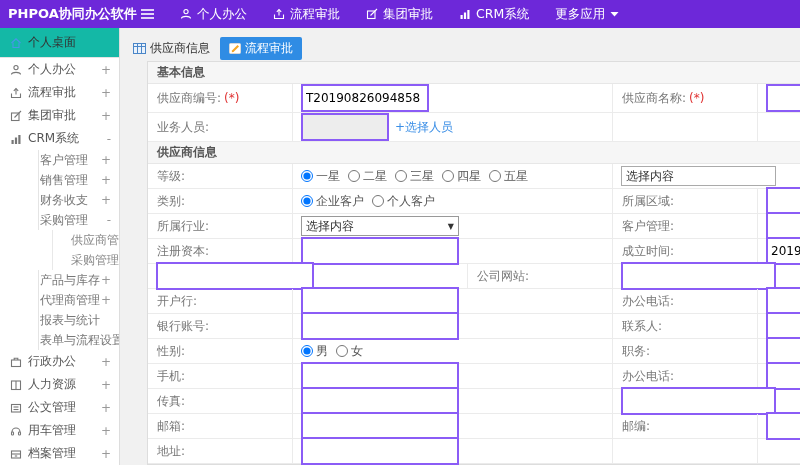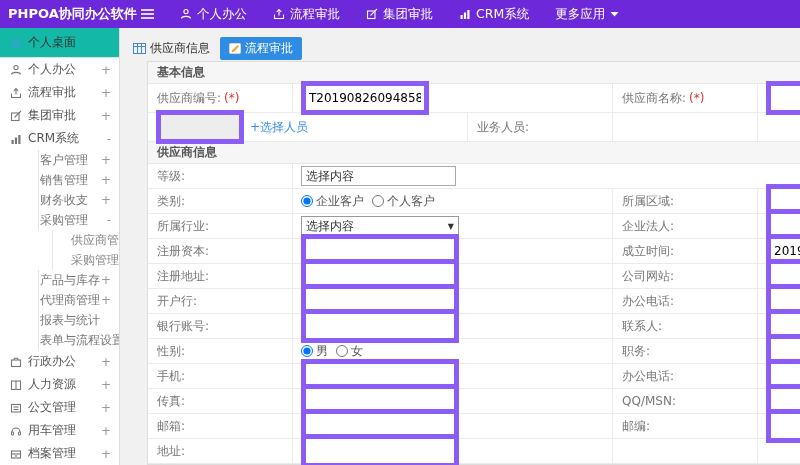--- a/index.html
+++ b/index.html
@@ -40,21 +40,21 @@
   .frow { display:flex; border-bottom:1px solid #ebebeb; align-items:center; }
   .row-basic { height:29px; }
   .row-info { height:25px; }
   .c { height:100%; display:flex; align-items:center; border-right:1px solid #ebebeb; }
   .c1 { width:145px; padding-left:9px; color:#777; }
   .c2 { width:320px; padding-left:8px; }
   .c3 { width:145px; padding-left:9px; color:#777; }
   .c4 { flex:1; padding-left:8px; border-right:none; }
   .req { color:#e03333; margin-left:3px; }
 
-  input.txt { height:18px; border:5px solid #8b5cf6; background:#fff; width:158px; font-size:12px; padding:12px 3px; font-family:inherit; }
+  input.txt { height:18px; border:2px solid #8b5cf6; background:#fff; width:158px; font-size:12px; padding:12px 3px; font-family:inherit; }
   input.txt.code { width:128px; height:20px; }
   input.txt.gray { width:88px; background:#ededed; }
   input.txt.right { width:155px; }
   .sel { height:20px; border:1px solid #999; background:#fff; width:158px; display:inline-flex; align-items:center; justify-content:space-between; padding:0 4px; color:#333; cursor:pointer; }
   .sel.right { width:155px; border:1px solid #aaa; }
   .sel .caret { font-size:8px; color:#333; }
   a.link { color:#3a8ee6; text-decoration:none; margin-left:6px; cursor:pointer; }
   label.radio { display:inline-flex; align-items:center; margin-right:8px; color:#555; cursor:pointer; }
   label.radio input { margin-right:3px; width:12px; height:12px; }
 </style>
@@ -308,37 +308,59 @@
         <div class="c c3">
           <span>供应商名称:</span>
           <span class="req">(*)</span>
         </div>
         <div class="c c4">
             <input class="txt right" type="text" value="" style="">
           </div>
       </div>
 
       <div class="frow row-basic">
+        <div class="c c1">
+            <span>业务人员:</span>
+          </div>
         <div class="c c2">
           <input class="txt gray" type="text" value="" style="">
           <a class="link">+选择人员</a>
         </div>
-        <div class="c c1">
-            <span>业务人员:</span>
-          </div>
         <div class="c c3"></div>
         <div class="c c4"></div>
       </div>
 
       <div class="sec-title">供应商信息</div>
 
       <div class="frow row-info">
         <div class="c c1">
             <span>等级:</span>
           </div>
+        <div class="c c2">
+          <label class="radio">
+              <input type="radio" name="level" checked="" style="">
+              <span>一星</span>
+            </label>
+          <label class="radio">
+              <input type="radio" name="level" style="">
+              <span>二星</span>
+            </label>
+          <label class="radio">
+              <input type="radio" name="level" style="">
+              <span>三星</span>
+            </label>
+          <label class="radio">
+              <input type="radio" name="level" style="">
+              <span>四星</span>
+            </label>
+          <label class="radio">
+              <input type="radio" name="level" style="">
+              <span>五星</span>
+            </label>
+        </div>
         <div class="c c4">
           <div class="sel right">
             <span>选择内容</span>
 
           </div>
         </div>
       </div>
 
       <div class="frow row-info">
         <div class="c c1">
@@ -366,21 +388,21 @@
         <div class="c c1">
             <span>所属行业:</span>
           </div>
         <div class="c c2">
           <div class="sel">
             <span>选择内容</span>
             <span class="caret">▼</span>
           </div>
         </div>
         <div class="c c3">
-            <span>企业法人:</span>
+            <span>客户管理:</span>
           </div>
         <div class="c c4">
             <input class="txt right" type="text" value="" style="">
           </div>
       </div>
 
       <div class="frow row-info">
         <div class="c c1">
             <span>注册资本:</span>
           </div>
@@ -389,23 +411,20 @@
           </div>
         <div class="c c3">
             <span>成立时间:</span>
           </div>
         <div class="c c4">
             <input class="txt right" type="text" value="2019-08-26" style="">
           </div>
       </div>
 
       <div class="frow row-info">
-        <div class="c c1">
-            <span>注册地址:</span>
-          </div>
         <div class="c c2">
             <input class="txt" type="text" value="" style="">
           </div>
         <div class="c c3">
             <span>公司网站:</span>
           </div>
         <div class="c c4">
             <input class="txt right" type="text" value="" style="">
           </div>
       </div>
@@ -477,23 +496,20 @@
           </div>
       </div>
 
       <div class="frow row-info">
         <div class="c c1">
             <span>传真:</span>
           </div>
         <div class="c c2">
             <input class="txt" type="text" value="" style="">
           </div>
-        <div class="c c3">
-            <span>QQ/MSN:</span>
-          </div>
         <div class="c c4">
             <input class="txt right" type="text" value="" style="">
           </div>
       </div>
 
       <div class="frow row-info">
         <div class="c c1">
             <span>邮箱:</span>
           </div>
         <div class="c c2">

